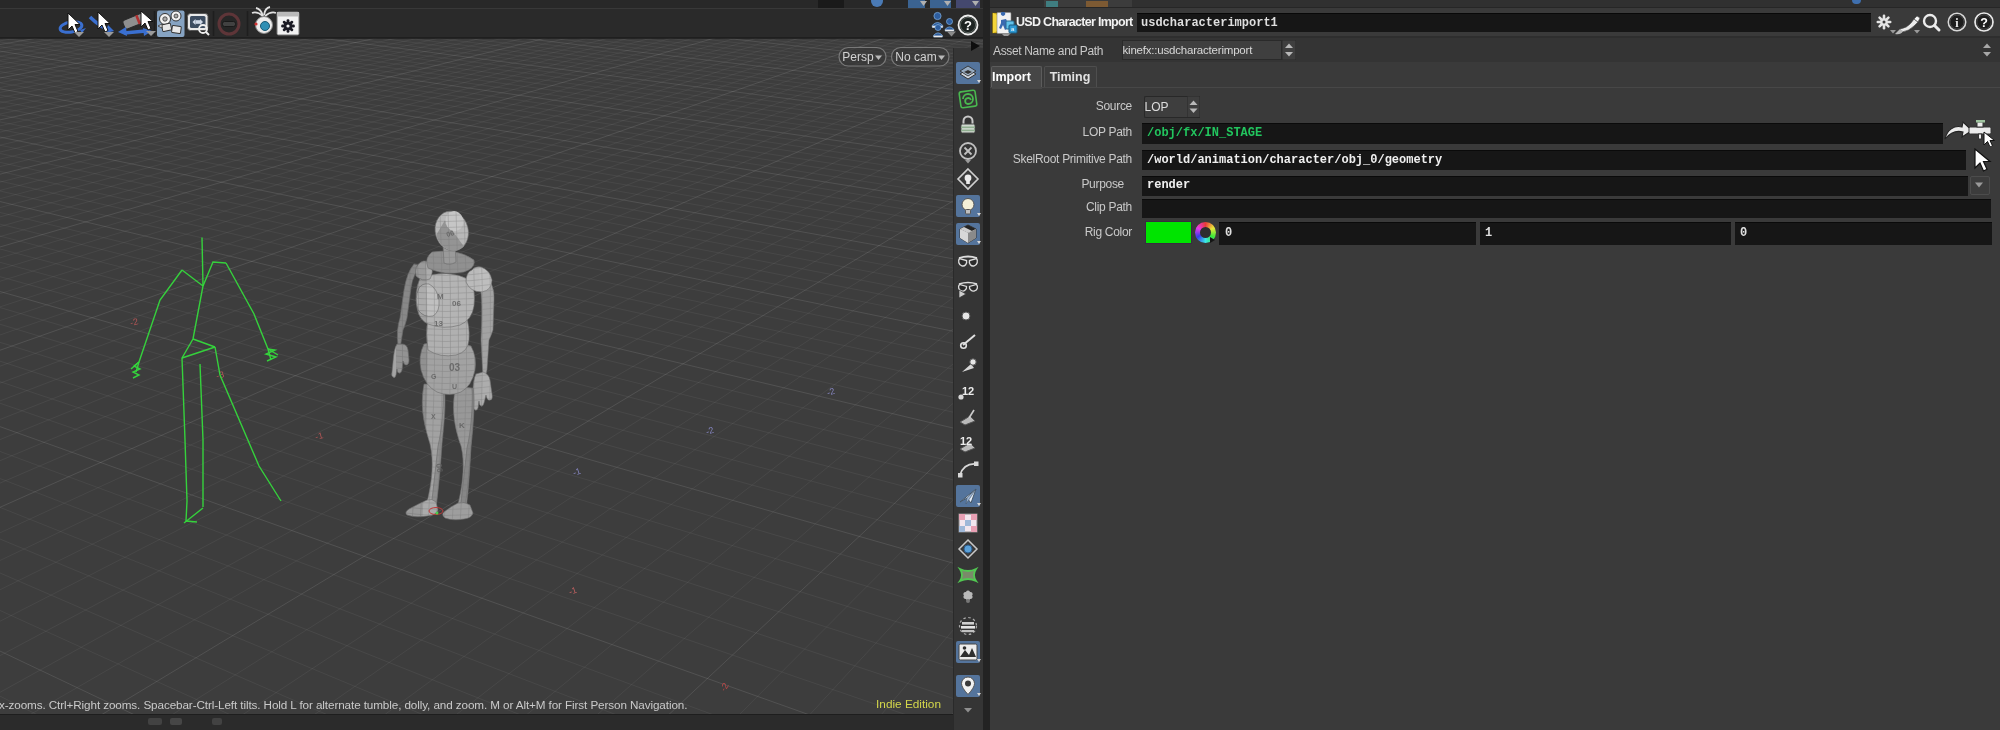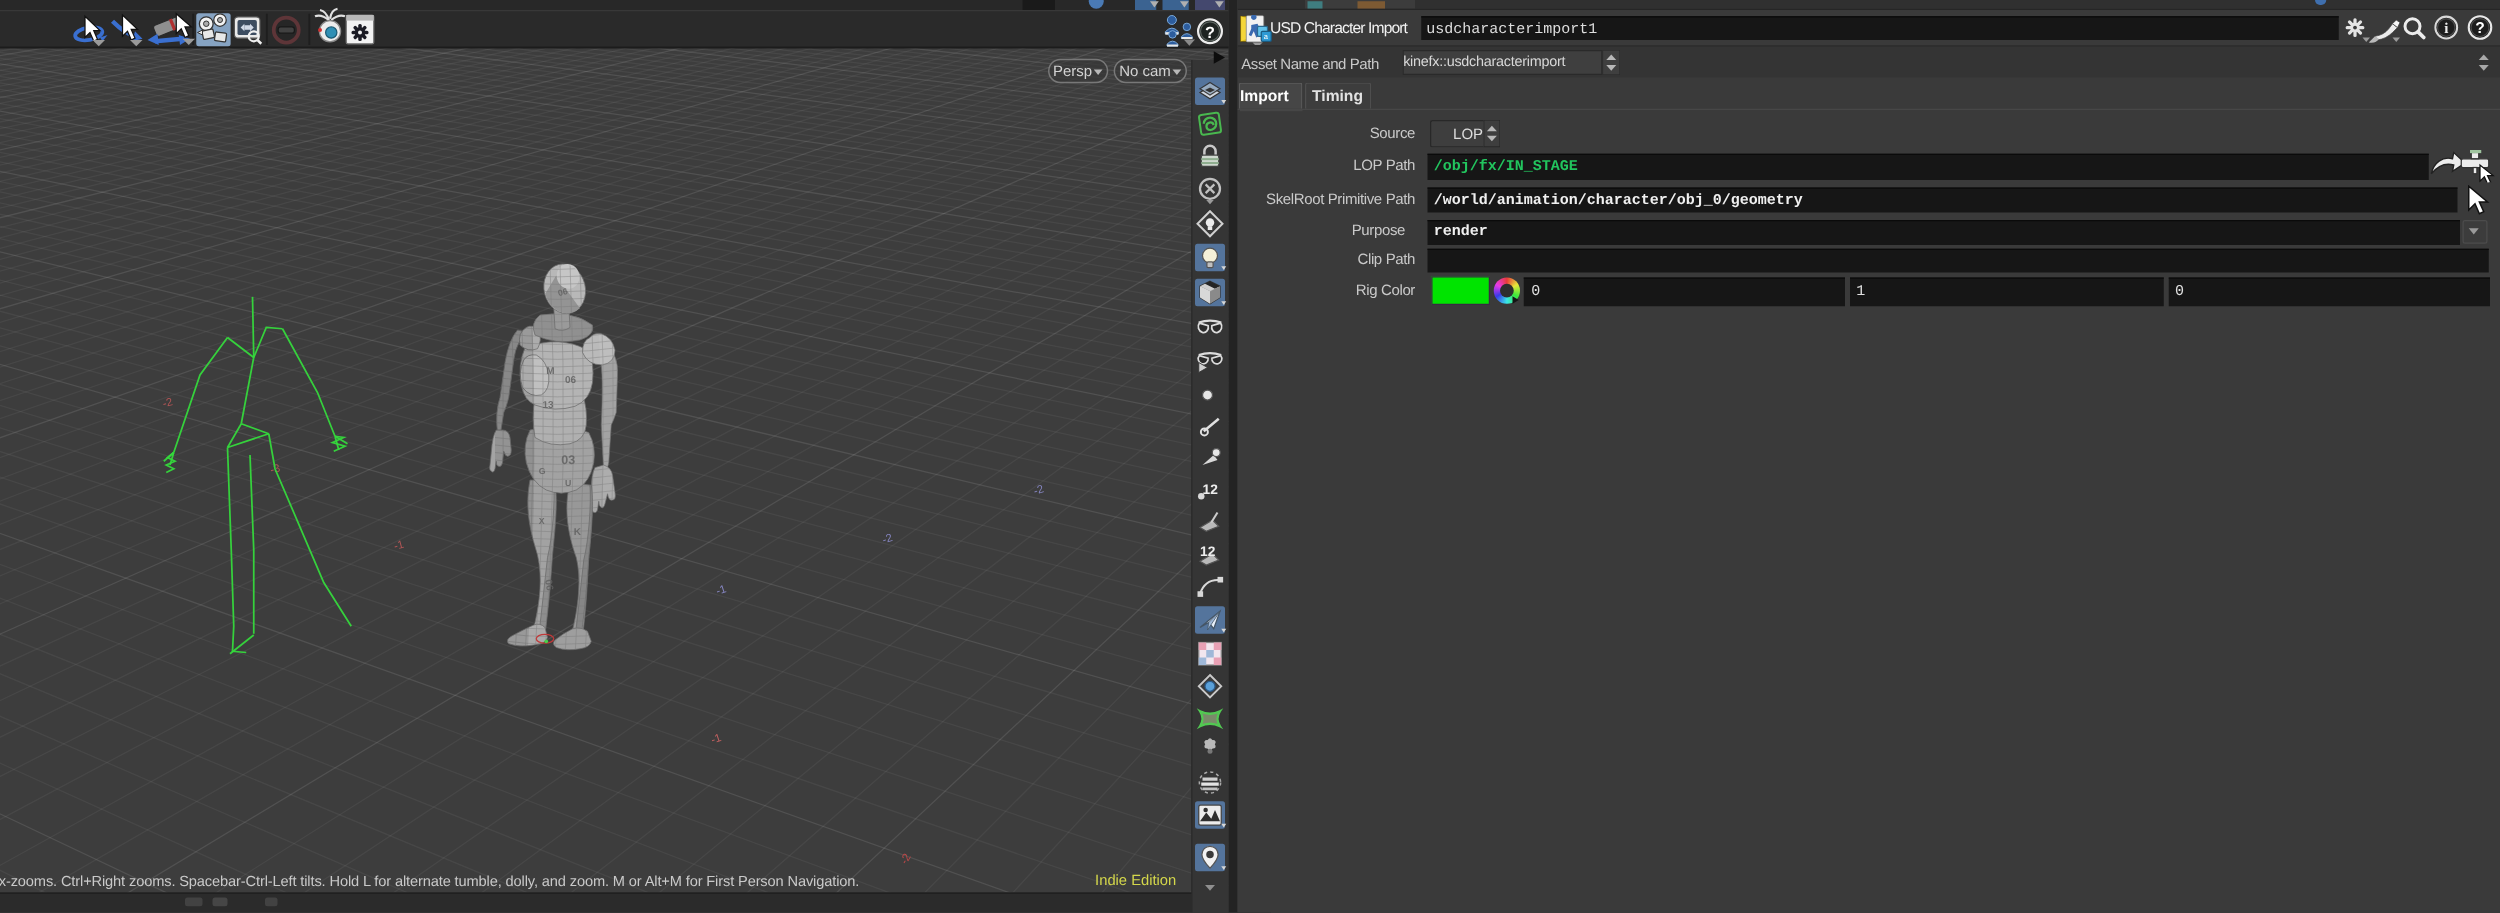--- a/index.html
+++ b/index.html
@@ -1,20 +1,20 @@
 <!DOCTYPE html>
 <html><head><meta charset="utf-8"><style>
 html,body{margin:0;padding:0;width:2000px;height:730px;background:#333;overflow:hidden;font-family:"Liberation Sans",sans-serif;}
 #root{position:relative;width:2000px;height:730px;}
 #vp{position:absolute;left:0;top:0;}
 #divider{position:absolute;left:983px;top:0;width:7px;height:730px;background:#232323;}
 #panel{position:absolute;left:990px;top:0;width:1010px;height:730px;background:#3a3a3a;overflow:hidden;}
 .abs{position:absolute;}
 .clip{overflow:hidden;}
-.mono{font-family:"Liberation Mono",monospace;white-space:pre;}
+.mono{font-family:"Liberation Mono",monospace;white-space:pre;font-weight:bold;}
 .lbl{font-size:12px;letter-spacing:-0.3px;color:#c9c9c9;white-space:nowrap;}
 .field{background:#161616;border-top:1px solid #0a0a0a;}
 </style></head><body>
 <div id="root">
 <svg id="vp" width="983" height="730" viewBox="0 0 983 730">
 <rect width="983" height="730" fill="#3d3d3d"></rect>
 <g clip-path="url(#vpclip)">
 <clipPath id="vpclip">
           <rect x="0" y="38" width="983" height="676"></rect>
         </clipPath>
@@ -613,21 +613,21 @@
 <svg class="abs" style="left:2px;top:12px" width="26" height="26" viewBox="0 0 26 26">
 <rect x="0.5" y="1" width="4.5" height="20" fill="#e8c41e" stroke="#7a6200" stroke-width="0.5"></rect>
 <path d="M1,1 L5,3 L5,19 L1,21 Z" fill="#f4d63a"></path>
 <rect x="5" y="0.5" width="14" height="21" rx="1" fill="#f2f2f2" stroke="#888" stroke-width="0.6"></rect>
 <path d="M11,4 a2.2,2.2 0 1 1 0.1,0 z M9,8 l5,-1 2,4 -2,1 1,5 -2,1 -2,-5 -2,4 -2,-1 2,-5 z" fill="#3a6ab0"></path>
 <rect x="14" y="9" width="8" height="8" rx="1" fill="#62c2ea" stroke="#2a6a90"></rect>
 <rect x="17" y="13" width="8" height="8" rx="1" fill="#2e9ad4" stroke="#1a5a80"></rect>
 <text x="19" y="19" font-size="6" fill="#fff" font-family="Liberation Sans,sans-serif">a</text>
 <path d="M10,22 l8,0 -4,4 z" fill="#9a9a9a"></path>
       </svg>
-<div class="abs" style="left:26px;top:15px;font-size:12.5px;letter-spacing:-0.7px;font-weight:normal;color:#f2f2f2">USD Character Import</div>
+<div class="abs" style="left:26px;top:15px;font-size:12.5px;letter-spacing:-0.7px;font-weight:bold;color:#f2f2f2">USD Character Import</div>
 <div class="abs" style="left:146.5px;top:13px;width:734px;height:18px;background:#161616;border-top:1px solid #080808"></div>
 <div class="abs mono" style="left:151px;top:16px;font-size:12px;color:#dedede">usdcharacterimport1</div>
 <svg class="abs" style="left:880px;top:10px" width="130" height="26" viewBox="0 0 130 26">
 <g fill="#e4e4e4">
           <circle cx="14" cy="12" r="3.8"></circle>
           <rect x="12.7" y="4.5" width="2.6" height="15" rx="1.2" transform="rotate(0 14 12)" fill="#e4e4e4"></rect>
           <rect x="12.7" y="4.5" width="2.6" height="15" rx="1.2" transform="rotate(45 14 12)" fill="#e4e4e4"></rect>
           <rect x="12.7" y="4.5" width="2.6" height="15" rx="1.2" transform="rotate(90 14 12)" fill="#e4e4e4"></rect>
           <rect x="12.7" y="4.5" width="2.6" height="15" rx="1.2" transform="rotate(135 14 12)" fill="#e4e4e4"></rect>
           <circle cx="14" cy="12" r="1.5" fill="#3a3a3a"></circle>
@@ -665,21 +665,21 @@
       </svg>
 <svg class="abs" style="left:990px;top:39.5px" width="14" height="20" viewBox="0 0 14 20">
         <path d="M3,8 l4,-4.5 4,4.5 z" fill="#a8a8a8"></path>
         <path d="M3,12 l4,4.5 4,-4.5 z" fill="#a8a8a8"></path>
       </svg>
 <div class="abs" style="left:1px;top:66px;width:51px;height:21px;background:#464646;border:1px solid #5c5c5c;border-bottom:none;box-sizing:border-box;text-align:left;font-size:12.5px;font-weight:bold;color:#fff;line-height:20px;border-radius:2px 2px 0 0">Import</div>
 <div class="abs" style="left:53.5px;top:66px;width:53px;height:21px;background:#3d3d3d;border:1px solid #4e4e4e;border-bottom:none;box-sizing:border-box;text-align:center;font-size:12.5px;font-weight:bold;color:#e2e2e2;line-height:20px;border-radius:2px 2px 0 0">Timing</div>
 <div class="abs" style="left:0;top:86.5px;width:1010px;height:1px;background:#474747"></div>
 <div class="abs" style="left:2px;top:87.5px;width:50px;height:1px;background:#464646"></div>
 <div class="abs lbl" style="right:868px;top:98.5px">Source</div>
-<div class="abs" style="left:153.5px;top:96px;width:43px;height:21.5px;background:#3e3e3e;border:1px solid #282828;border-right:none;box-sizing:border-box;border-radius:2px 0 0 2px;text-align:right;font-size:12px;color:#dcdcdc;line-height:20px">LOP</div>
+<div class="abs" style="left:153.5px;top:96px;width:43px;height:21.5px;background:#3e3e3e;border:1px solid #282828;border-right:none;box-sizing:border-box;border-radius:2px 0 0 2px;text-align:left;font-size:12px;color:#dcdcdc;line-height:20px">LOP</div>
 <svg class="abs" style="left:196.5px;top:96px" width="13" height="21.5" viewBox="0 0 13 21.5">
         <rect width="13" height="21.5" fill="#3e3e3e" stroke="#282828"></rect>
         <path d="M2.5,9 l4,-4.5 4,4.5 z" fill="#b8b8b8"></path>
         <path d="M2.5,12.5 l4,4.5 4,-4.5 z" fill="#b8b8b8"></path>
       </svg>
 <div class="abs lbl" style="right:868px;top:125px">LOP Path</div>
 <div class="abs field" style="left:152px;top:123px;width:801px;height:20px"></div>
 <div class="abs mono" style="left:157px;top:126px;font-size:12px;font-weight:bold;color:#22c55e">/obj/fx/IN_STAGE</div>
 <svg class="abs" style="left:953px;top:120px" width="57" height="26" viewBox="0 0 57 26">
 <path d="M2,19 C4,10 11,5 19,7 L20,2 L29,10.5 L19,17 L20,12 C13,10 7,13 2,19 Z" fill="#ececec" stroke="#222" stroke-width="1.1"></path>

